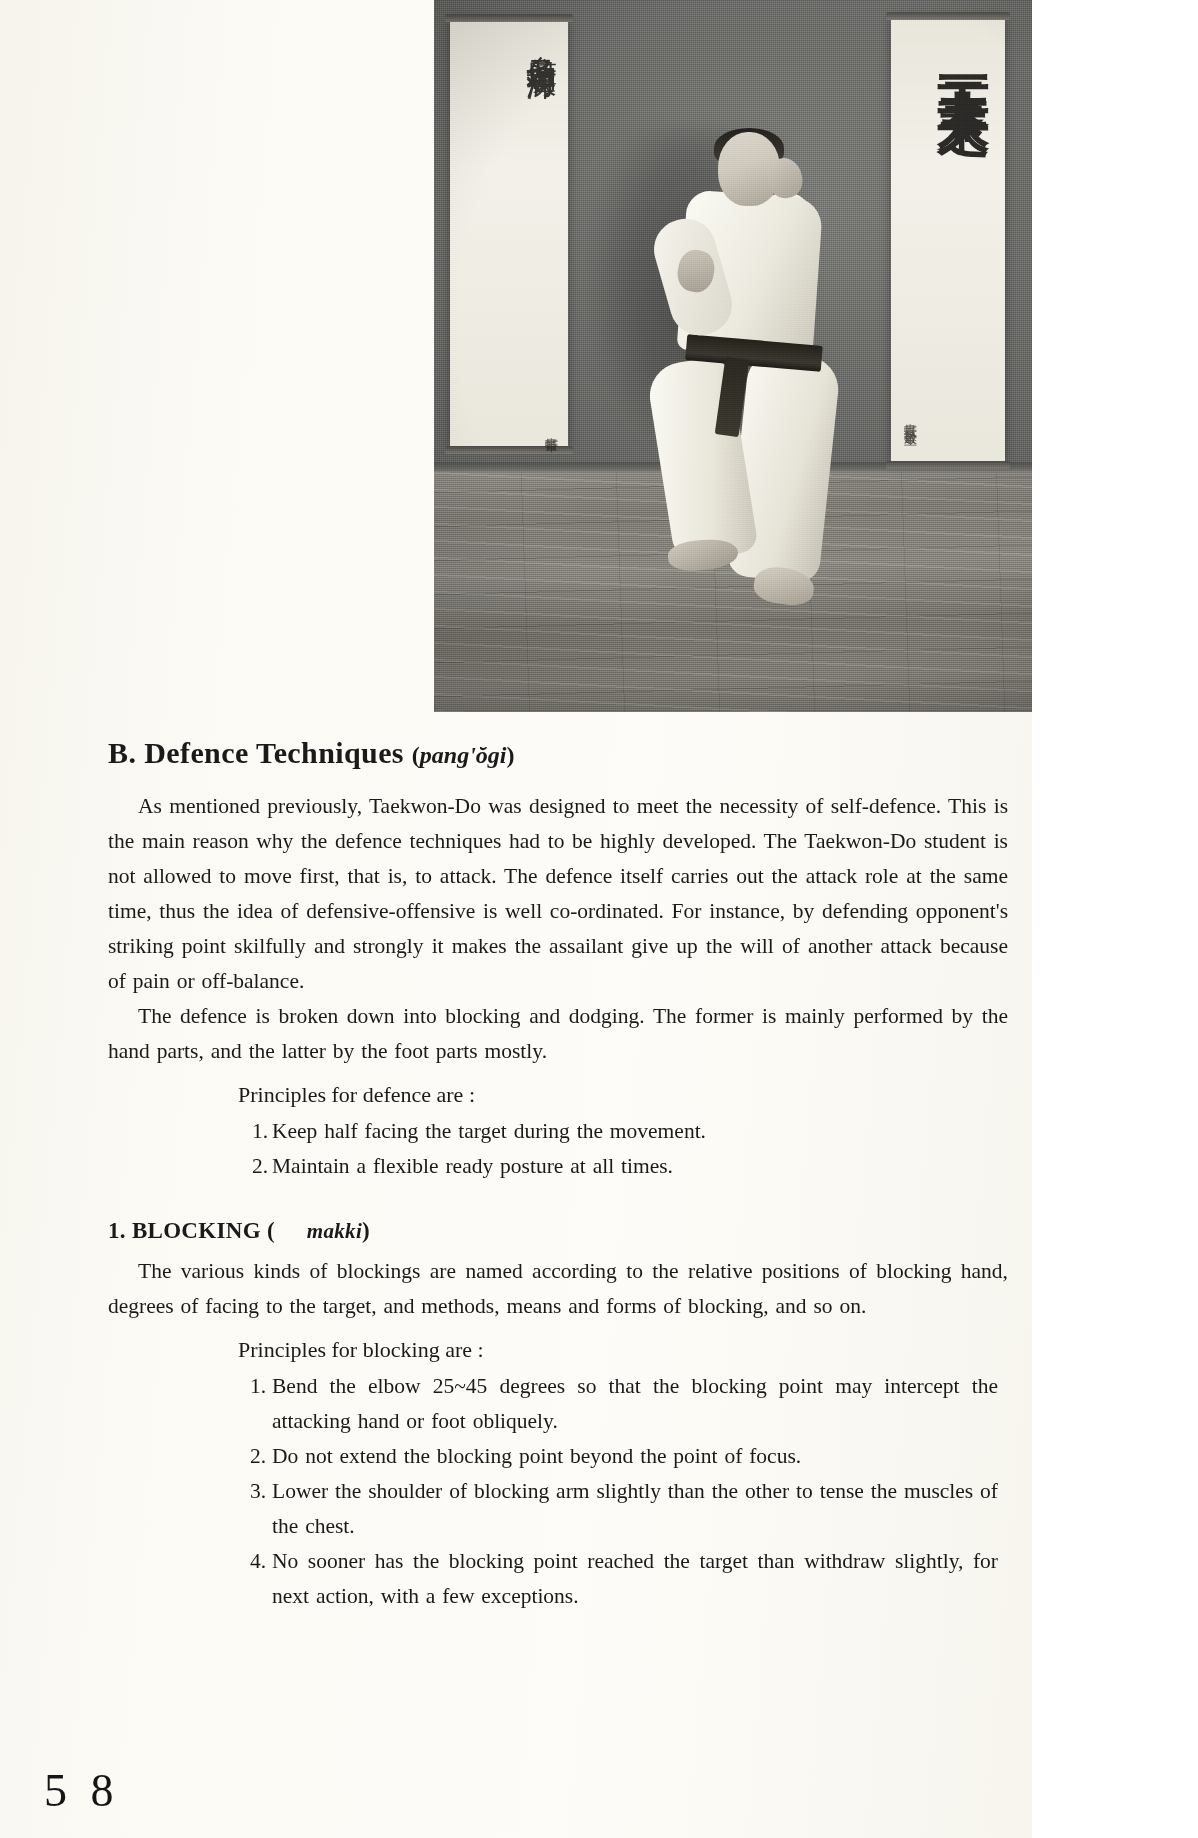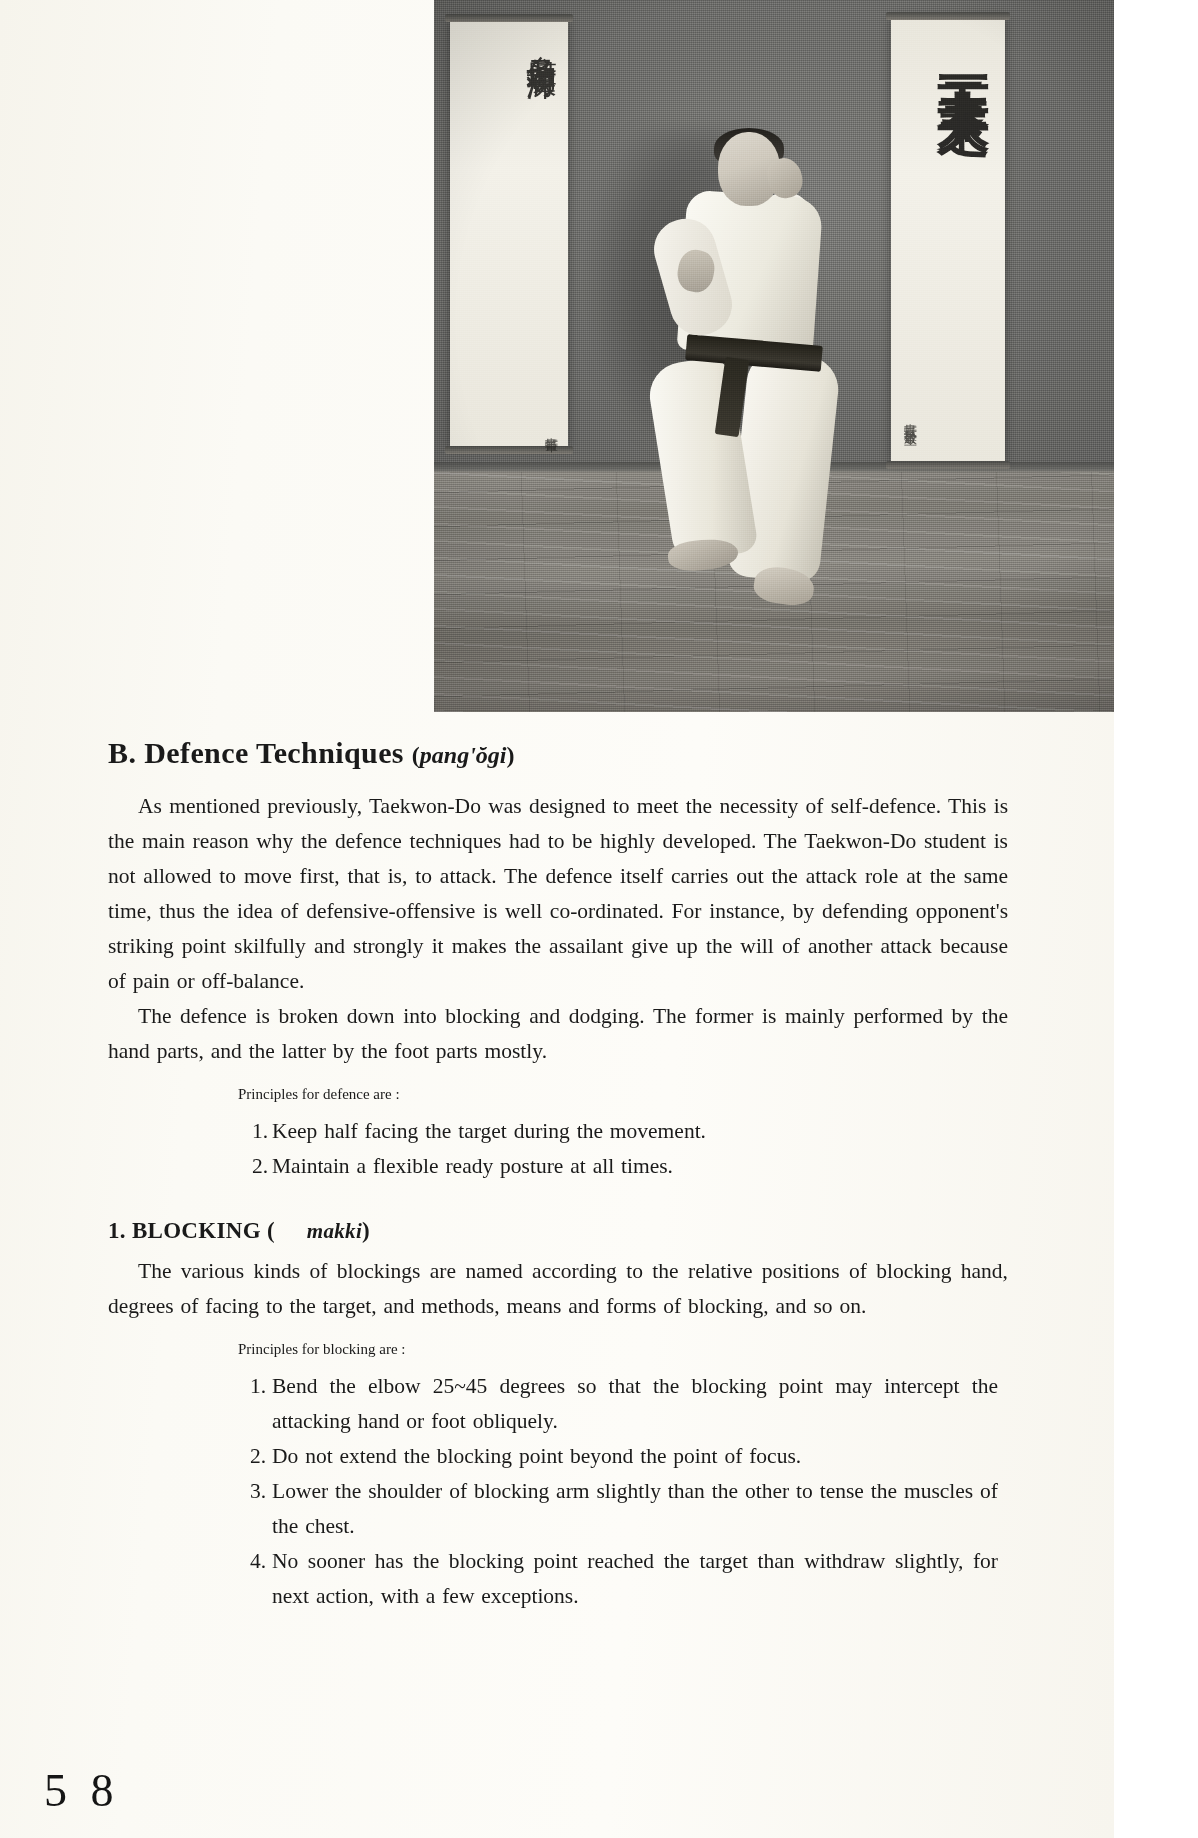--- a/index.html
+++ b/index.html
@@ -2,21 +2,21 @@
 <html><head>
 <meta charset="utf-8">
 <style>
   html, body {
     margin: 0;
     padding: 0;
     background: #ffffff;
   }
   .page {
     position: relative;
-    width: 1114px;
+    width: 1032px;
     height: 1838px;
     background: #0f766e;
     overflow: hidden;
     font-family: "Liberation Serif", "DejaVu Serif", serif;
     color: #1a1a1a;
   }
   
   .paper-texture {
     position: absolute;
     inset: 0;
@@ -277,21 +277,21 @@
     font-size: 21.5px;
     line-height: 35px;
     text-align: justify;
     text-justify: inter-word;
     word-spacing: 1.5px;
   }
   p.body.indent { text-indent: 30px; }
 
   .center-lead {
     margin: 8px 0 2px 0;
-    font-size: 15px;
+    font-size: 22px;
     line-height: 35px;
     padding-left: 130px;
   }
 
   ol.principles {
     margin: 0;
     padding: 0;
     list-style: none;
     font-size: 21.5px;
     line-height: 35px;

